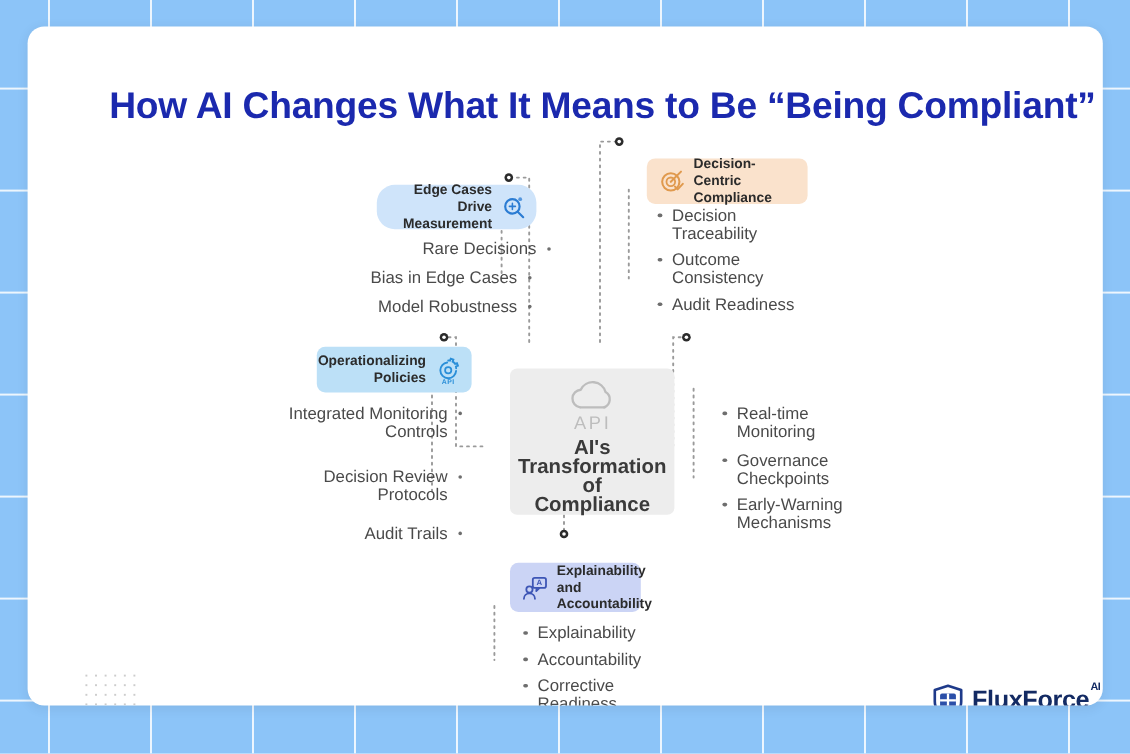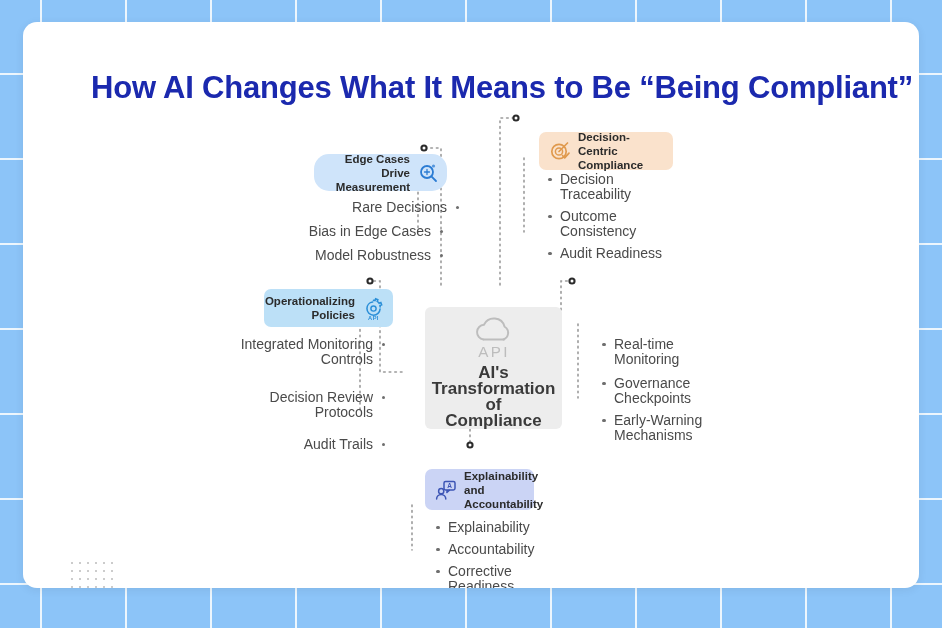--- a/index.html
+++ b/index.html
@@ -255,14 +255,24 @@
     <div class="sub-item right-sub" style="left:0;top:22px;width:130px;">
       <span class="dot"></span><span>Accountability</span>
     </div>
     <div class="sub-item right-sub" style="left:0;top:44px;width:95px;">
       <span class="dot"></span><span>Corrective Readiness</span>
     </div>
   </div>
 
   <div id="dot-grid"></div>
 
+  <div id="logo">
+    <svg width="26" height="28" viewBox="0 0 26 28">
+      <path d="M13 1.5L24 5v9.5c0 6.3-4.6 10.6-11 12.2C6.6 25.1 2 20.8 2 14.5V5l11-3.5z" fill="none" stroke="#1E3A8A" stroke-width="2.2" stroke-linejoin="round"></path>
+      <rect x="6.4" y="8" width="13.2" height="11.4" rx="1.6" fill="#2B4FA8"></rect>
+      <path d="M13 8v11.4M6.4 13.7h13.2" stroke="#ffffff" stroke-width="1.9"></path>
+    </svg>
+    <div id="logo-text">
+      <span>FluxForce</span><span id="logo-sup">AI</span>
+    </div>
+  </div>
 
 </div>
 
 </body></html>

